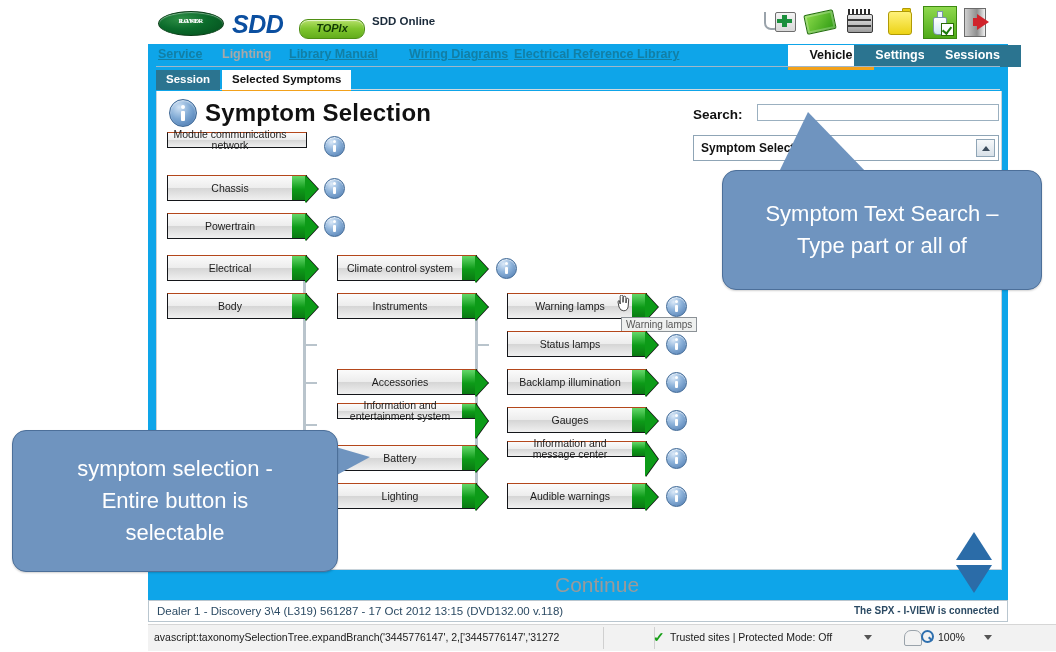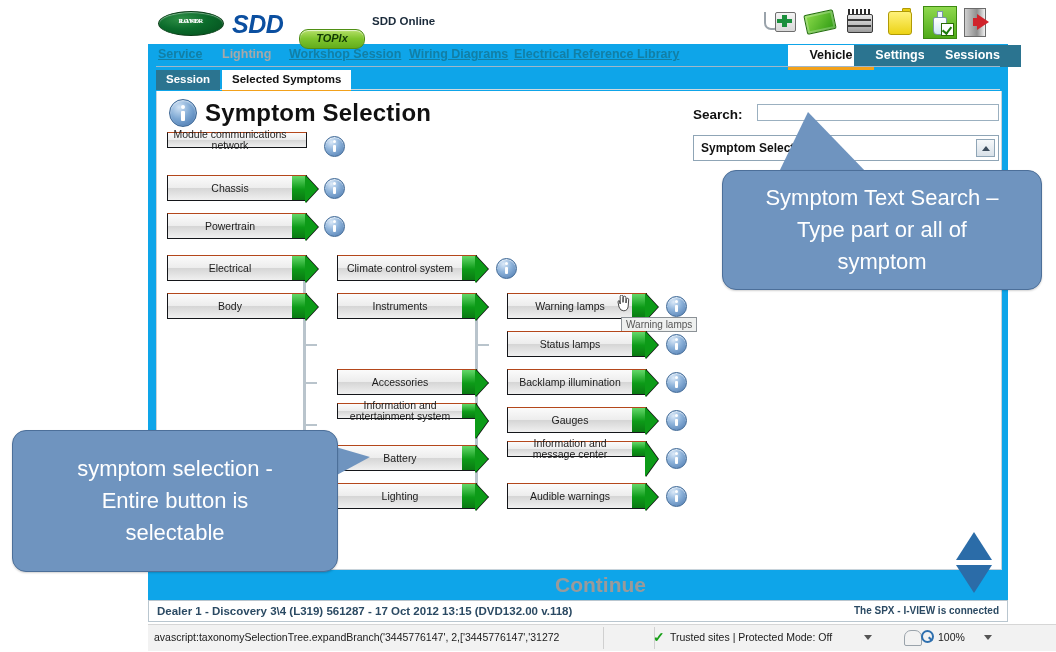--- a/index.html
+++ b/index.html
@@ -28,21 +28,21 @@
     position:absolute;left:0;top:2px;width:100%;
     text-align:center;color:#fff;font-size:6.5px;font-weight:bold;
     line-height:9px;letter-spacing:.3px;font-family:"Liberation Serif", serif;
   }
   .logo-sdd{
     position:absolute;left:84px;top:10px;
     font-size:25px;font-weight:bold;font-style:italic;color:#0b4fa0;
     letter-spacing:-.5px;font-family:"Liberation Sans", sans-serif;
   }
   .logo-topix{
-    position:absolute;left:151px;top:29px;width:64px;height:18px;border-radius:9px;
+    position:absolute;left:151px;top:19px;width:64px;height:18px;border-radius:9px;
     background:linear-gradient(180deg,#b6e06a 0%,#7fc52e 48%,#63ad1c 100%);
     border:1px solid #4f8f14;
     box-shadow:inset 0 1px 1px rgba(255,255,255,.7);
   }
   .logo-topix span{
     position:absolute;left:0;top:2px;width:100%;text-align:center;
     color:#123a05;font-size:11px;font-weight:bold;font-style:italic;
   }
   .sdd-online{position:absolute;left:224px;top:15px;font-size:11.5px;font-weight:bold;color:#1a2a3a;}
 
@@ -157,28 +157,28 @@
 
   
   .tip{
     position:absolute;background:#eef0ef;border:1px solid #8b9196;
     font-size:10px;color:#555;padding:1px 4px;white-space:nowrap;
   }
   .cursor{position:absolute;width:15px;height:17px;}
   .cursor svg{display:block;}
 
   
-  .cont{position:absolute;left:398px;top:482px;font-size:21px;font-weight:bold;color:#9a9a9a;}
+  .cont{position:absolute;left:398px;top:482px;font-size:21px;font-weight:normal;color:#9a9a9a;}
   .scrl{position:absolute;left:795px;top:441px;width:44px;height:62px;}
   .scrl .up{position:absolute;left:4px;top:0;width:0;height:0;border-left:18px solid transparent;border-right:18px solid transparent;border-bottom:28px solid #2b6ca8;}
   .scrl .dn{position:absolute;left:4px;top:33px;width:0;height:0;border-left:18px solid transparent;border-right:18px solid transparent;border-top:28px solid #2b6ca8;}
 
   
   .sbar{position:absolute;left:148px;top:600px;width:860px;height:22px;border:1px solid #b9c6cf;box-sizing:border-box;background:#fff;}
-  .sbar .l{position:absolute;left:8px;top:4px;font-size:11.5px;font-weight:bold;color:#2b4a63;}
+  .sbar .l{position:absolute;left:8px;top:4px;font-size:11.5px;font-weight:normal;color:#2b4a63;}
   .sbar .r{position:absolute;right:8px;top:4px;font-size:10px;font-weight:bold;color:#2b4a63;}
 
   .ie{position:absolute;left:148px;top:624px;width:908px;height:26px;background:#f2f2f2;border-top:1px solid #d6d6d6;}
   .ie .js{position:absolute;left:6px;top:6px;font-size:10.5px;color:#1a1a1a;}
   .ie .tick{position:absolute;left:505px;top:4px;color:#19a019;font-size:14px;font-weight:bold;}
   .ie .ts{position:absolute;left:522px;top:6px;font-size:10.5px;color:#1a1a1a;}
   .ie .zn{position:absolute;left:790px;top:6px;font-size:10.5px;color:#1a1a1a;}
   .ie .dd{position:absolute;top:10px;width:0;height:0;border-left:4px solid transparent;border-right:4px solid transparent;border-top:5px solid #555;}
   .ie .lock{position:absolute;left:756px;top:5px;width:16px;height:14px;border:1px solid #9aa3ab;border-radius:7px 7px 2px 2px;}
   .ie .mag{position:absolute;left:773px;top:5px;width:9px;height:9px;border:2px solid #2e6fae;border-radius:50%;}
@@ -243,21 +243,21 @@
         <div class="tbi ic-exit">
           <div class="door"></div>
           <div class="arrb"></div>
           <div class="arr"></div>
         </div>
       </div>
 
       <div class="navlinks">
         <a style="left:0px">Service</a>
         <a class="dis" style="left:64px">Lighting</a>
-        <a style="left:131px">Workshop Session</a>
+        <a style="left:131px">Library Manual</a>
         <a style="left:251px">Wiring Diagrams</a>
         <a style="left:356px">Electrical Reference Library</a>
       </div>
 
       <div class="vtabs">
         <div class="vtab active" style="left:0px;width:66px;">Vehicle</div>
         <div class="vtab" style="left:66px;width:72px;">Settings</div>
         <div class="vtab" style="left:136px;width:77px;">Sessions</div>
       </div>
 
@@ -445,21 +445,20 @@
     <div class="magh"></div>
     <div class="zn">100%</div>
     <div class="dd" style="left:836px;"></div>
   </div>
 
   <div class="tail" style="left:778px;top:112px;border-left:30px solid transparent;border-right:60px solid transparent;border-bottom:62px solid #6f94bf;"></div>
   <div class="callout" style="left:722px;top:170px;width:318px;height:118px;">
     <div class="ctext">
       <div>Symptom Text Search –</div>
       <div>Type part or all of</div>
-      <div>symptom</div>
     </div>
   </div>
 
   <div class="tail" style="left:322px;top:443px;border-top:14px solid transparent;border-bottom:26px solid transparent;border-left:48px solid #6f94bf;"></div>
   <div class="callout" style="left:12px;top:430px;width:324px;height:140px;">
     <div class="ctext">
       <div>symptom selection -</div>
       <div>Entire button is</div>
       <div>selectable</div>
     </div>

